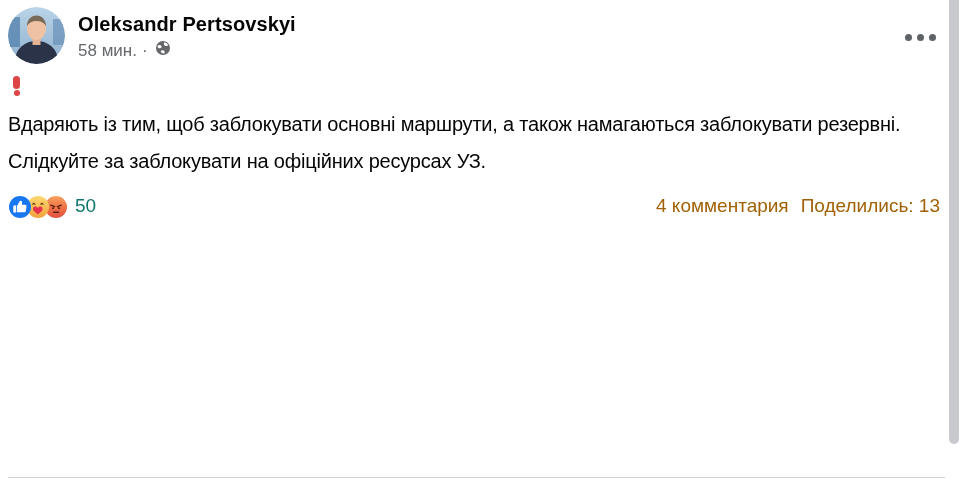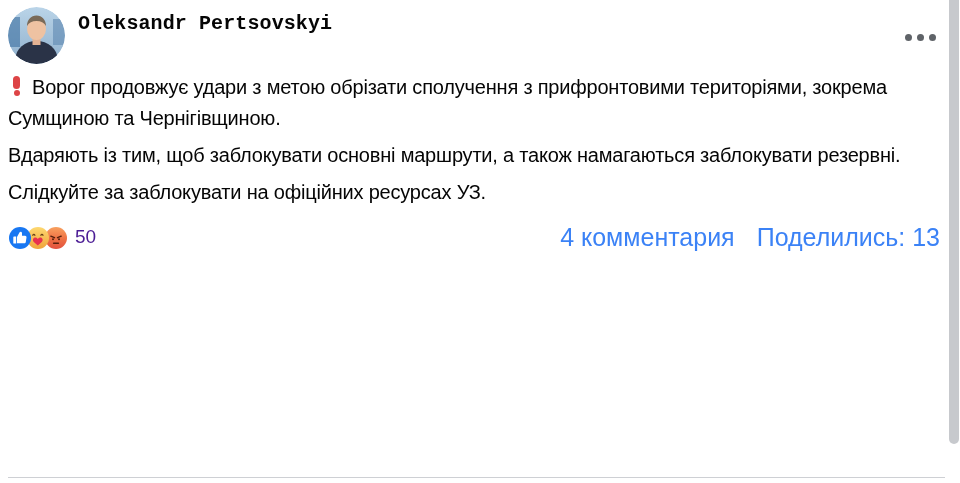--- a/index.html
+++ b/index.html
@@ -12,21 +12,21 @@
   }
   .post { padding: 0 20px 0 8px; }
 
   
   .header { display: flex; align-items: flex-start; padding: 7px 0 8px 0; position: relative; }
   .avatar {
     width: 57px; height: 57px; border-radius: 50%; overflow: hidden;
     flex: 0 0 57px; cursor: pointer;
   }
   .avatar svg { display: block; }
-  .header-meta { margin-left: 13px; padding-top: 5px; font-family: Liberation Mono, monospace; }
+  .header-meta { margin-left: 13px; padding-top: 5px; }
   .author-name {
     font-size: 20px; font-weight: 700; color: #050505; line-height: 1.2;
     letter-spacing: 0.1px; cursor: pointer;
   }
   .sub-line {
     display: flex; align-items: center; margin-top: 4px;
     font-size: 17px; color: #65676b;
   }
   .sub-line .dot-sep { margin: 0 5px; }
   .globe { margin-left: 2px; display: inline-block; }
@@ -74,22 +74,22 @@
   .react-left { display: flex; align-items: center; cursor: pointer; }
   .react-stack { display: flex; }
   .react-icon {
     width: 22px; height: 22px; border-radius: 50%;
     border: 1.5px solid #fff; position: relative;
   }
   .react-icon + .react-icon { margin-left: -4px; }
   .r-like { z-index: 3; }
   .r-care { z-index: 2; }
   .r-angry { z-index: 1; }
-  .react-count { margin-left: 9px; font-size: 19px; color: #4c1d95; }
-  .stats { display: flex; align-items: center; gap: 22px; font-size: 25px; color: #3b82f6; }
+  .react-count { margin-left: 9px; font-size: 19px; color: #0f766e; }
+  .stats { display: flex; align-items: center; gap: 12px; font-size: 19px; color: #a16207; }
   .stat { cursor: pointer; }
 
   .divider {
     position: absolute; left: 8px; right: 15px; bottom: 5px;
     border-top: 1px solid #ced0d4;
   }
 
   
   .scrollbar-thumb {
     position: absolute; top: 0; right: 1px; width: 10px; height: 444px;
@@ -119,30 +119,42 @@
           <rect x="45" y="12" width="12" height="26" fill="#5d87b0" opacity="0.6"></rect>
           <ellipse cx="28.5" cy="52" rx="21" ry="18" fill="#2a3347"></ellipse>
           <rect x="24.5" y="28" width="8" height="10" fill="#e3b293"></rect>
           <ellipse cx="28.5" cy="22" rx="9.5" ry="11" fill="#eec2a2"></ellipse>
           <path d="M19 19c0-6 4-10.5 9.5-10.5S38 13 38 19c-2-3.5-5-5-9.5-5S21 15.5 19 19z" fill="#7a6a58"></path>
         </g>
       </svg>
     </div>
     <div class="header-meta">
       <div class="author-name">Oleksandr Pertsovskyi</div>
+      <div class="sub-line">
+        <span>58 мин.</span>
+        <span class="dot-sep">·</span>
+        <span class="globe">
+          <svg width="16" height="16" viewBox="0 0 16 16">
+            <circle cx="8" cy="8" r="7" fill="#65676b"></circle>
+            <path d="M3 5.5c1.2-.8 2.5-.6 3.2.2.7.8.3 1.9-.5 2.4-.9.5-2.2.3-2.8-.6C2.4 6.8 2.5 5.9 3 5.5z" fill="#fff"></path>
+            <path d="M9.5 2.2c1.6.4 3 1.5 3.8 3-1 .9-2.6 1-3.6.2-1-.8-1.1-2.2-.2-3.2z" fill="#fff"></path>
+            <path d="M6.5 10.5c1-.6 2.3-.3 2.9.6.5.8.3 1.8-.4 2.4-1.3-.1-2.5-.7-3.3-1.6.1-.6.4-1.1.8-1.4z" fill="#fff"></path>
+          </svg>
+        </span>
+      </div>
     </div>
     <div class="menu-btn">
       <i></i>
         <i></i>
         <i></i>
     </div>
   </div>
 
   <div class="body-text">
-    <p><span class="excl-icon"><span class="bar"></span><span class="pt"></span></span><span>Ворог продовжує удари з метою обрізати сполучення з прифронтовими територіями, зокрема Сумщиною та Чернігівщиною.</span></p>
+    <p><span class="excl-icon"><span class="bar"></span><span class="pt"></span></span></p>
     <p>Вдаряють із тим, щоб заблокувати основні маршрути, а також намагаються заблокувати резервні.</p>
     <p>Слідкуйте за заблокувати на офіційних ресурсах УЗ.</p>
 
   </div>
 
   <div class="engagement">
     <div class="react-left">
       <div class="react-stack">
         <div class="react-icon r-like">
           <svg width="22" height="22" viewBox="0 0 22 22">

